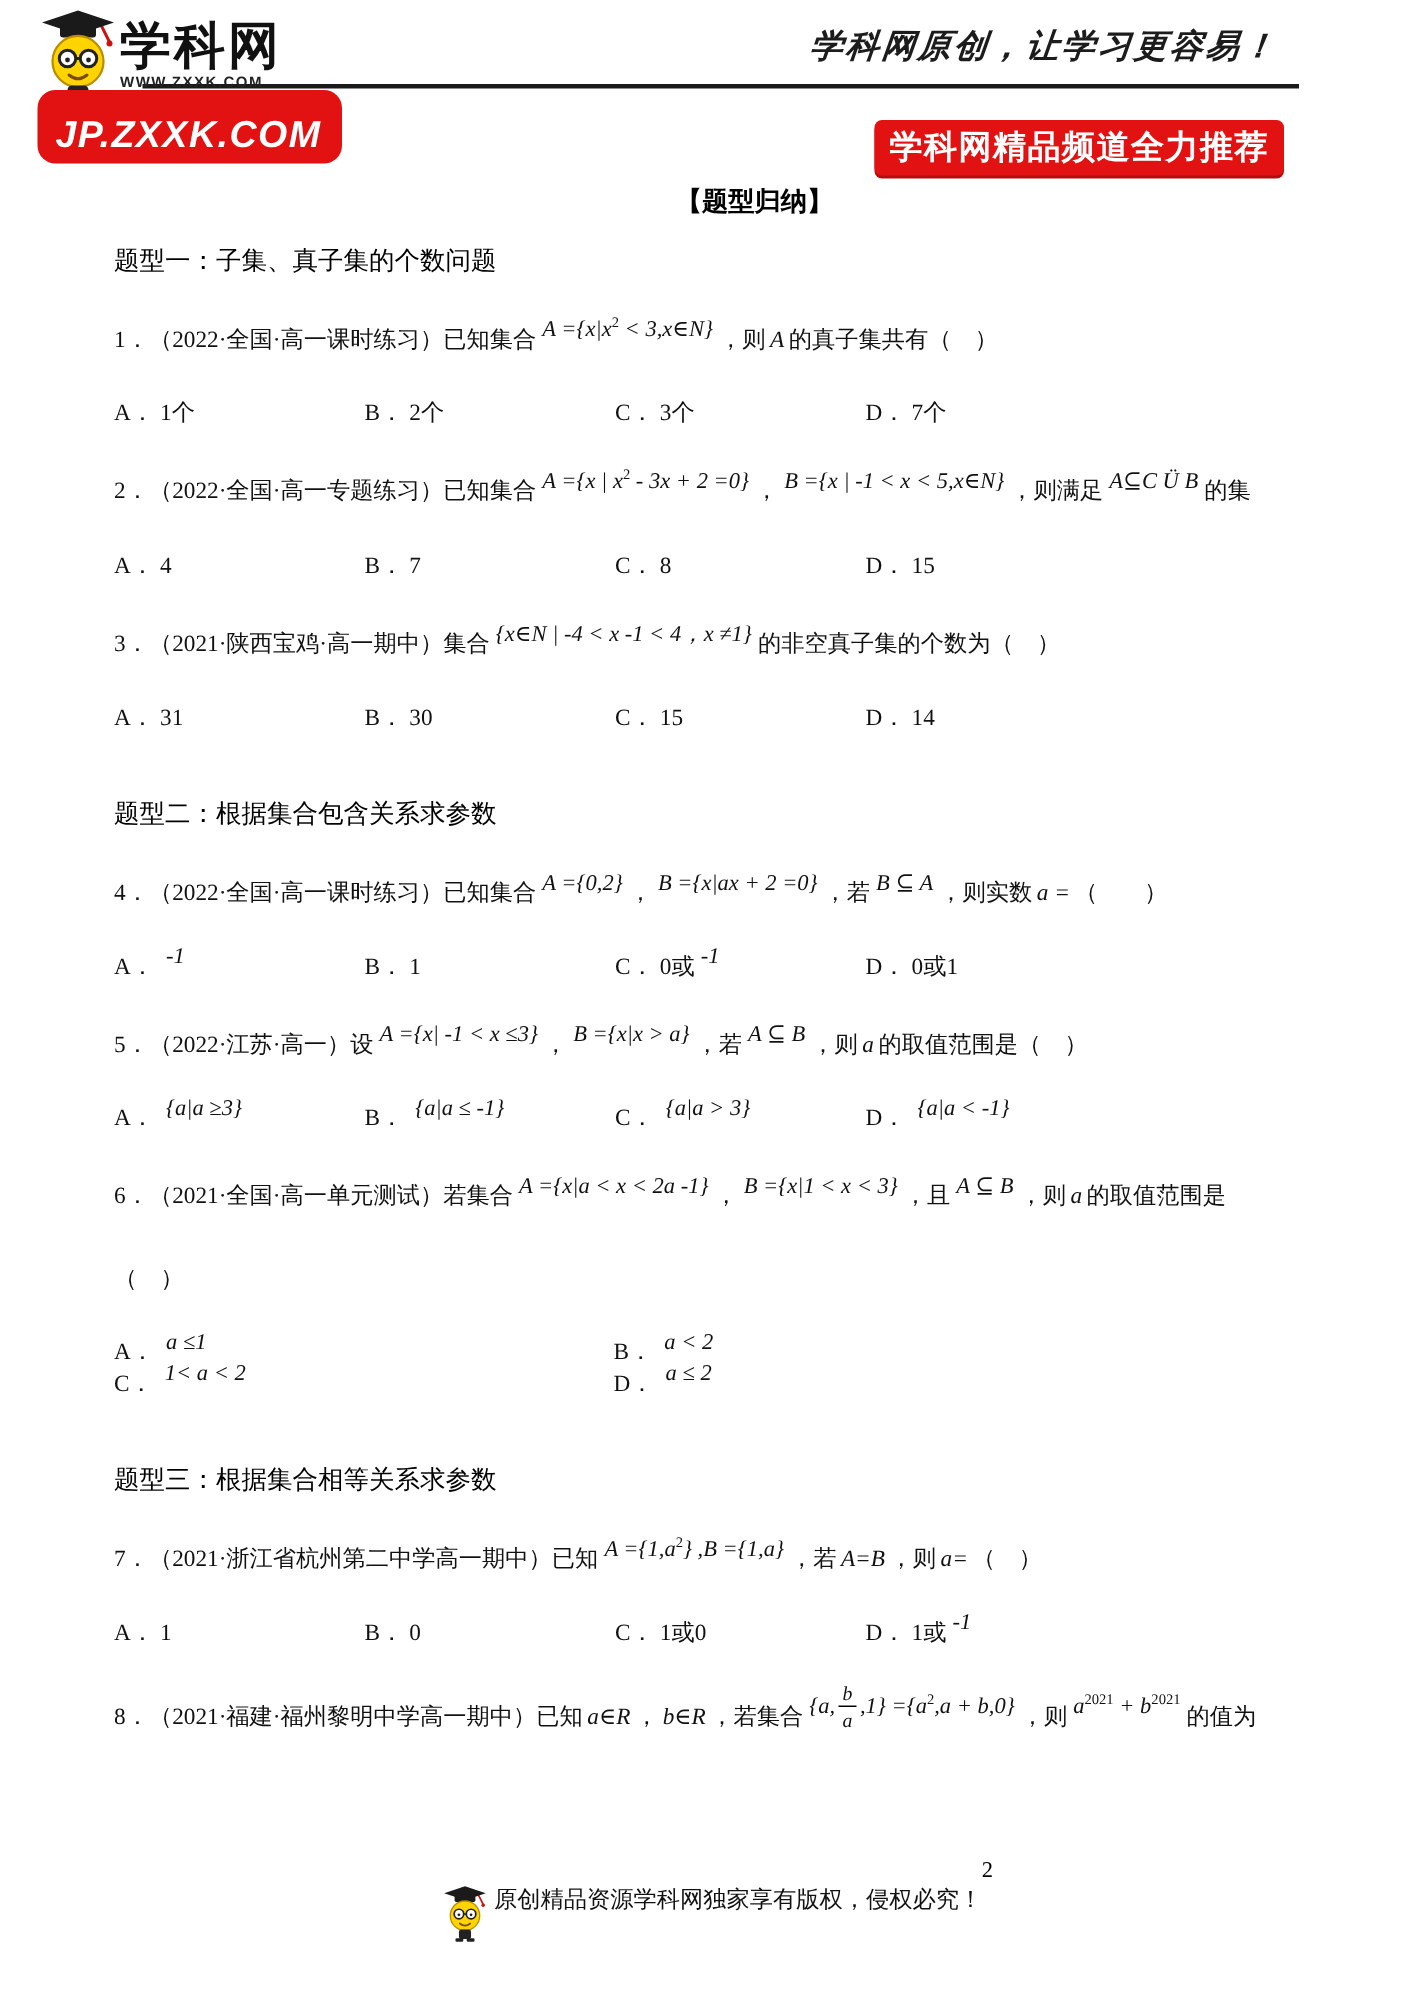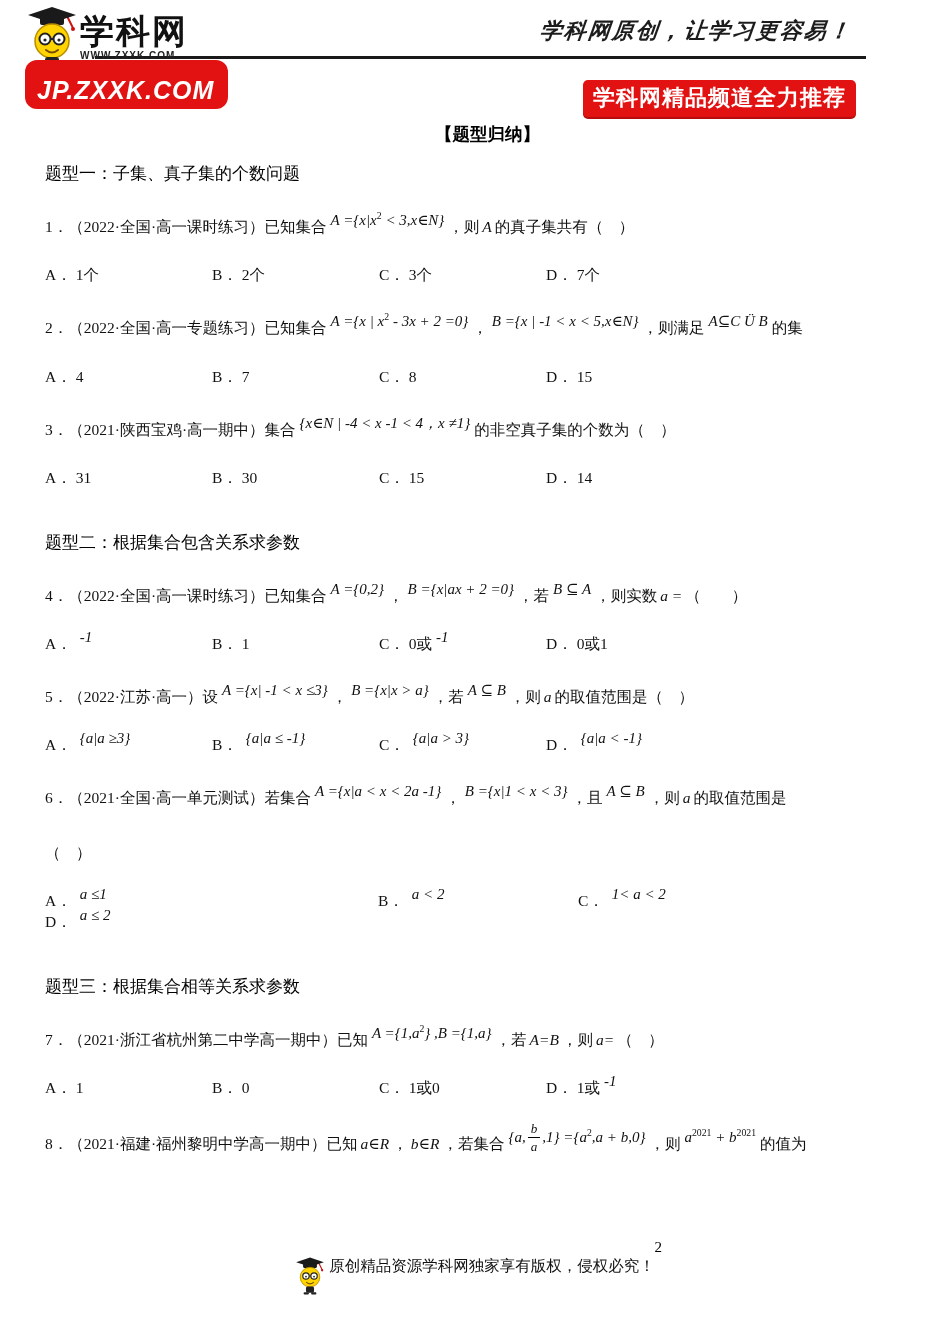--- a/index.html
+++ b/index.html
@@ -33,21 +33,21 @@
     position:absolute; left:25px; top:60px; padding:16px 14px 4px 12px;
     font-size:25px; font-style:italic; border-radius:12px; letter-spacing:1px;
   }
   .badge-right {
     position:absolute; right:10px; top:61px; padding:3px 10px 4px 10px;
     font-size:22px; border-radius:5px; letter-spacing:1px;
     box-shadow:0 2px 0 #b50d0d;
     margin-top:19px;
   }
   
-  .content { position:absolute; top:100px; left:0; width:950px; padding:0 20px 0 45px; }
+  .content { position:absolute; top:100px; left:0; width:950px; padding:0 20px 0 76px; }
   .doc-title {
     text-align:center; font-family:"Liberation Sans","DejaVu Sans",sans-serif;
     font-weight:bold; font-size:17.5px; margin-top:22px; color:#000;
   }
   .sec-h {
     font-family:"Liberation Sans","DejaVu Sans",sans-serif;
     font-weight:normal; font-size:17px; color:#000; margin-top:42px;
   }
   .sec-h:first-child { margin-top:14px; }
   #sections > .sec-h:nth-of-type(1) { margin-top:16px; }

